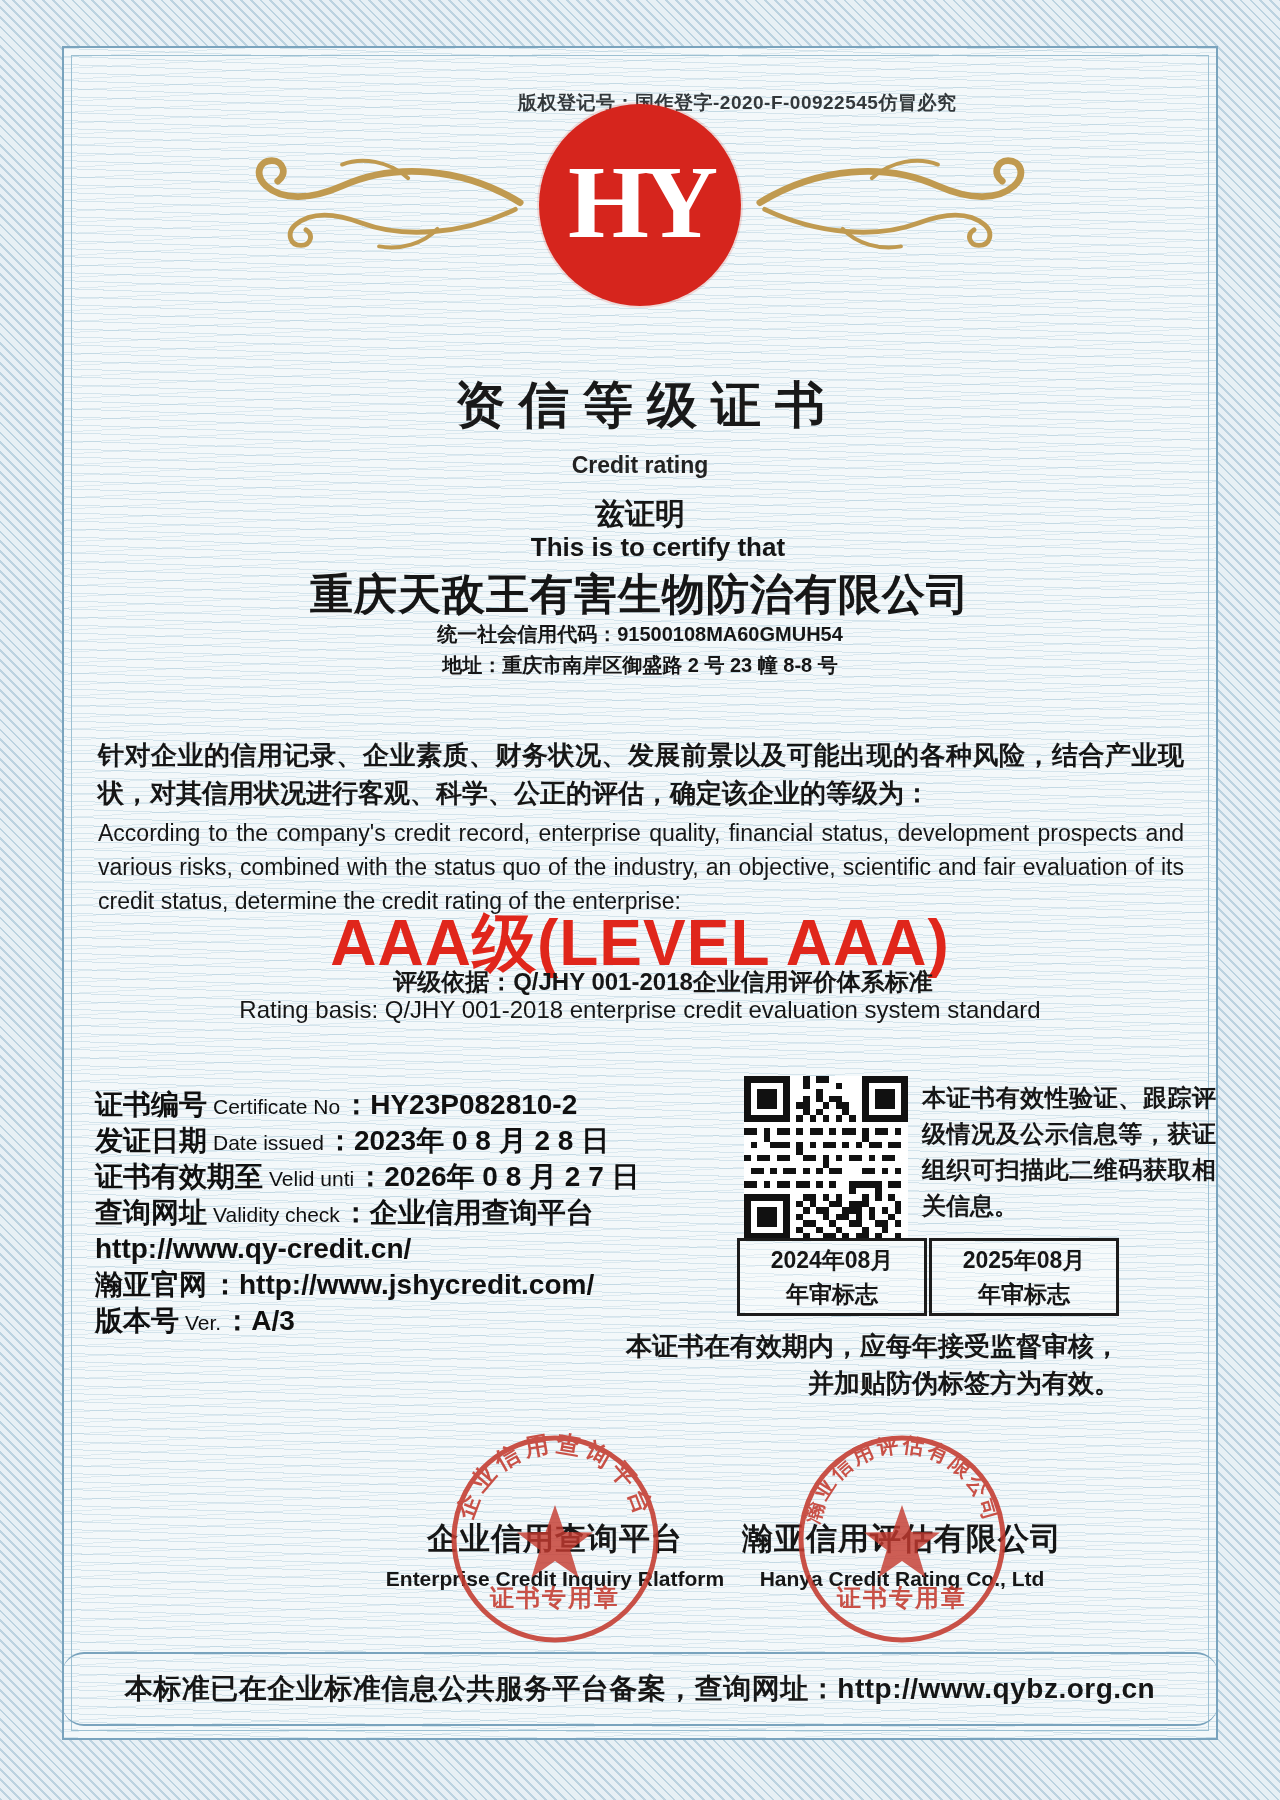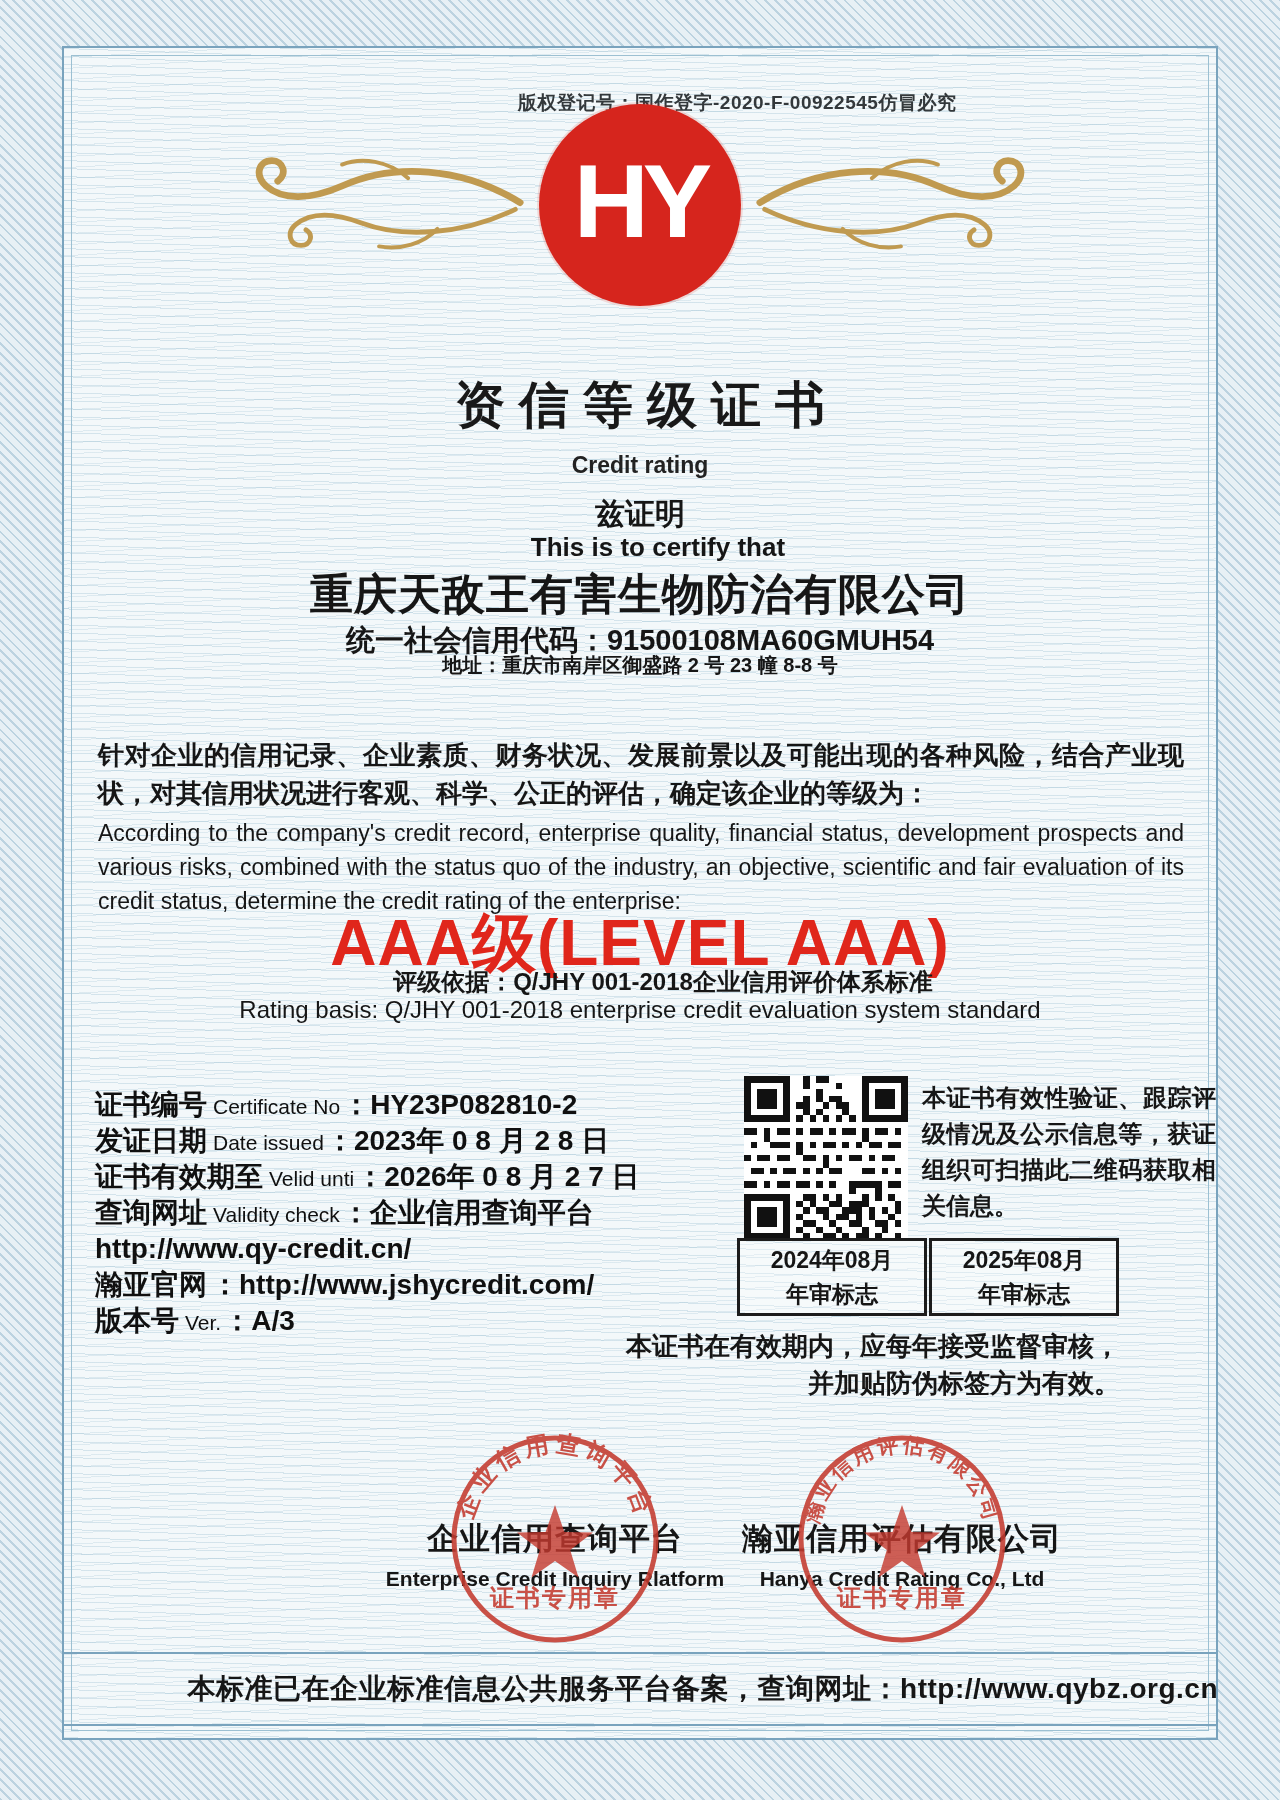--- a/index.html
+++ b/index.html
@@ -27,28 +27,28 @@
   .copyright{top:90px;left:518px;font-size:19px;font-weight:600;color:#33383b;letter-spacing:.5px;}
 
   .logo-row{top:104px;left:0;right:0;display:flex;justify-content:center;align-items:center;gap:14px;}
   .flourish{width:292px;height:112px;}
   .flourish.right{transform:scaleX(-1);}
   .logo-circle{
     width:202px;height:202px;border-radius:50%;background:#d6251d;
     display:flex;align-items:center;justify-content:center;
     box-shadow:0 0 0 2px rgba(214,37,29,.15);
   }
-  .logo-circle span{font-size:104px;font-weight:800;color:#fff;letter-spacing:-6px;transform:translateY(-4px);}
+  .logo-circle span{font-size:104px;font-weight:800;color:#fff;letter-spacing:-6px;transform:translateY(-4px);font-family:Liberation Serif, serif;}
 
   .cert-title{top:372px;font-size:50px;font-weight:700;letter-spacing:14px;padding-left:14px;color:#191919;}
   .cert-sub{top:452px;font-size:23px;font-weight:600;color:#222;}
   .certify-zh{top:494px;font-size:30px;font-weight:600;}
   .certify-en{top:532px;font-size:26px;font-weight:600;padding-left:36px;}
   .company{top:566px;font-size:43px;font-weight:800;letter-spacing:1px;}
-  .code-line{top:621px;font-size:29px;font-weight:600;}
+  .code-line{top:621px;font-size:20px;font-weight:600;}
   .addr-line{top:652px;font-size:20px;font-weight:600;}
 
   .body-block{top:736px;left:98px;right:96px;}
   .body-zh{font-size:26px;font-weight:600;line-height:38px;text-align:justify;}
   .body-en{font-size:23px;line-height:34px;text-align:justify;margin-top:4px;font-weight:500;}
 
   .rating{top:900px;font-size:64px;font-weight:800;color:#e0261b;letter-spacing:1px;}
   .basis-zh{top:966px;font-size:24px;font-weight:600;padding-left:46px;}
   .basis-en{top:996px;font-size:24px;font-weight:500;}
 
@@ -72,22 +72,22 @@
   .org .zh{font-size:31px;font-weight:800;letter-spacing:1px;}
   .org .en{font-size:21px;font-weight:600;margin-top:7px;}
 
   .seal{width:218px;height:218px;opacity:.88;}
   .seal-left{top:1430px;left:446px;}
   .seal-right{top:1430px;left:793px;}
 
   .footer-band{
     top:1652px;left:62px;right:62px;height:70px;
     border-top:2px solid #79a3bd;border-bottom:2px solid #79a3bd;
-    display:flex;align-items:center;justify-content:flex-end;
-    font-size:28px;font-weight:700;letter-spacing:.5px;
+    display:flex;align-items:center;justify-content:center;
+    font-size:28px;font-weight:700;letter-spacing:.5px;border-radius:22px;
   }
 </style>
 </head>
 <body>
 
 <div class="page">
   <div class="inner-area">
     <div class="inner-line"></div>
   </div>
 

